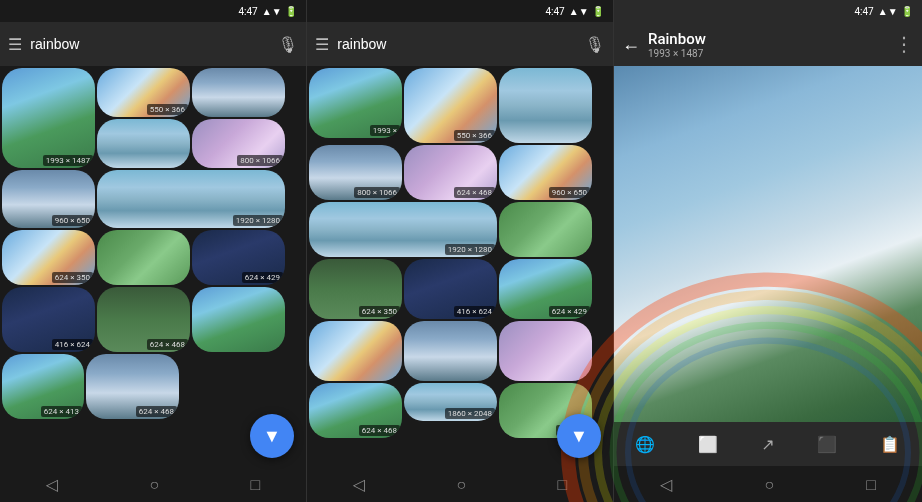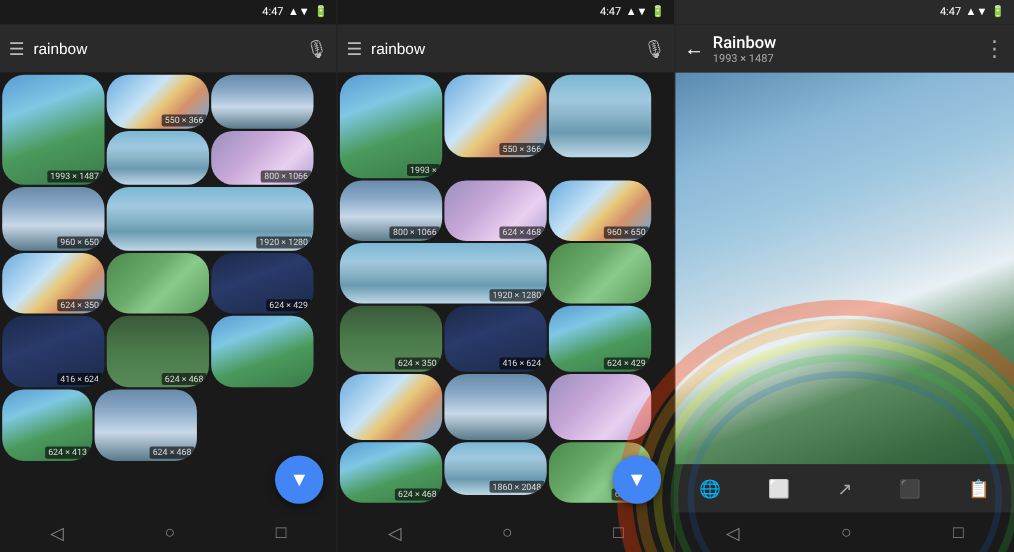--- a/index.html
+++ b/index.html
@@ -332,21 +332,21 @@
 
   <div class="search-bar">
     <span class="hamburger-icon">☰</span>
     <input type="text" value="rainbow" placeholder="rainbow" style="">
     <span class="mic-icon">🎙</span>
   </div>
 
   <div class="image-grid">
 
     <div class="grid-row">
-      <div class="grid-cell img-rainbow-large" style="width:93px;height:94px;">
+      <div class="grid-cell img-rainbow-large" style="width:93px;height:70px;">
         <span class="dim-label">1993 ×</span>
       </div>
       <div class="grid-cell img-rainbow-arc" style="width:93px;height:75px;">
         <span class="dim-label">550 × 366</span>
       </div>
       <div class="grid-cell img-waterfall" style="width:93px;height:75px;"></div>
     </div>
 
     <div class="grid-row">
       <div class="grid-cell img-cliff" style="width:93px;height:55px;">
@@ -382,21 +382,21 @@
     <div class="grid-row">
       <div class="grid-cell img-rainbow-arc" style="width:93px;height:60px;"></div>
       <div class="grid-cell img-cliff" style="width:93px;height:60px;"></div>
       <div class="grid-cell img-purple-sky" style="width:93px;height:60px;"></div>
     </div>
 
     <div class="grid-row">
       <div class="grid-cell img-rainbow-large" style="width:93px;height:55px;">
         <span class="dim-label">624 × 468</span>
       </div>
-      <div class="grid-cell img-waterfall" style="width:93px;height:48px;padding-left:33px;">
+      <div class="grid-cell img-waterfall" style="width:93px;height:38px;padding-left:33px;">
         <span class="dim-label">1860 × 2048</span>
       </div>
       <div class="grid-cell img-green-field" style="width:93px;height:55px;">
         <span class="dim-label">6... × 13</span>
       </div>
     </div>
   </div>
 
   <div class="fab">
     <span class="fab-icon">▼</span>

